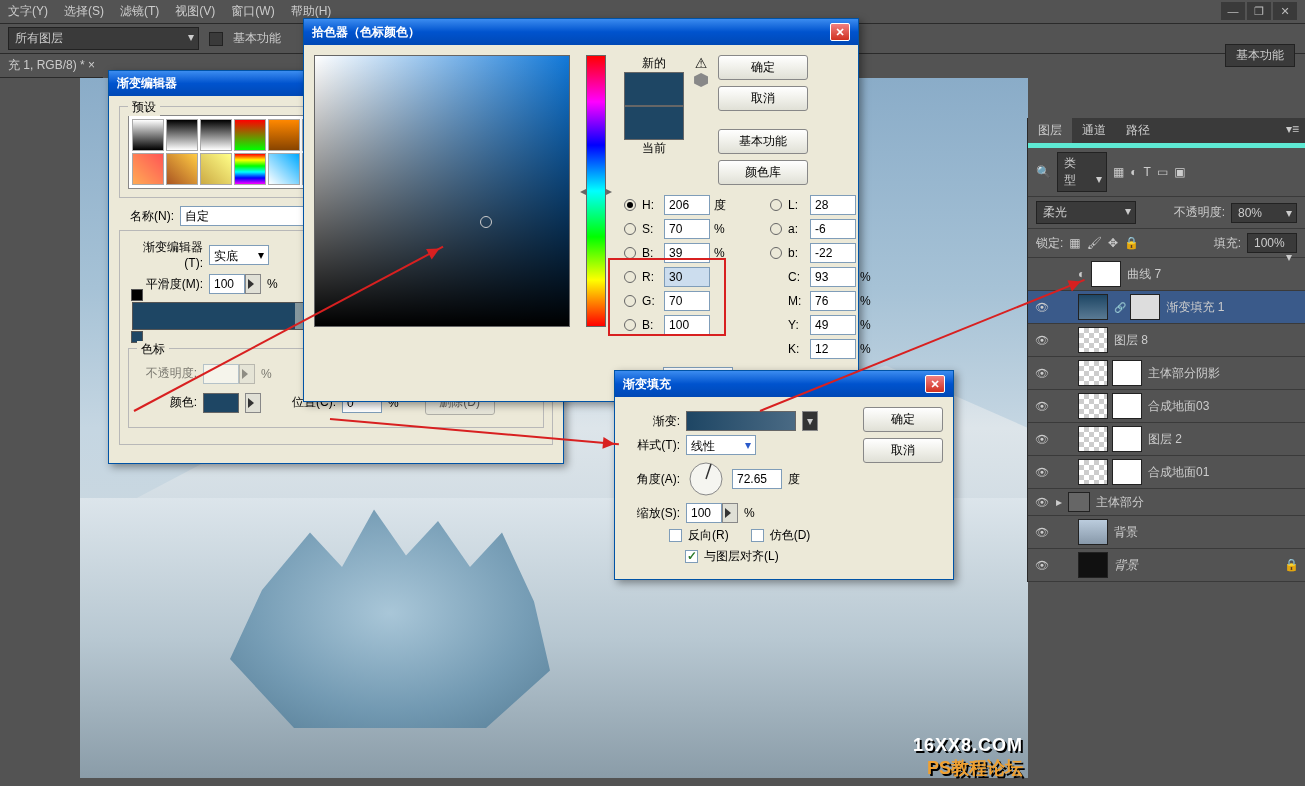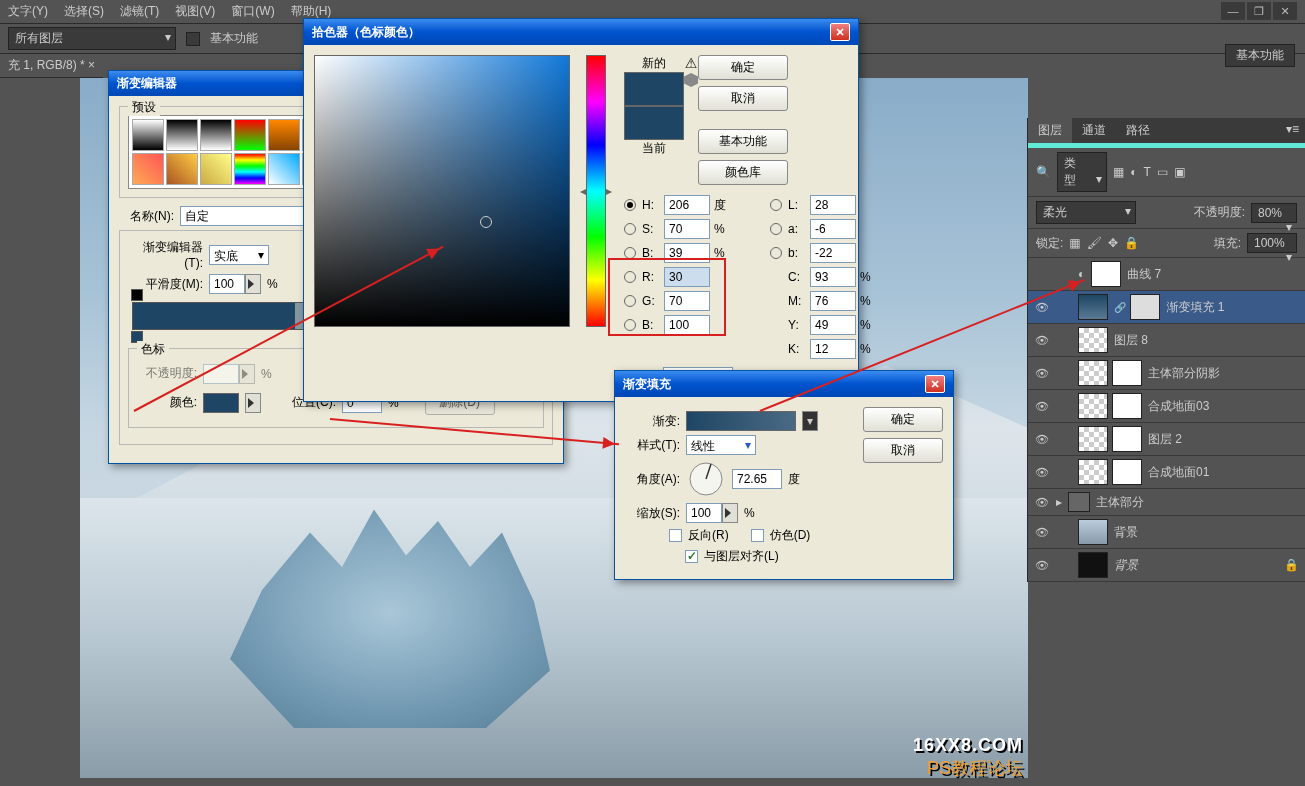--- a/index.html
+++ b/index.html
@@ -52,21 +52,21 @@
 .panel-row{display:flex;align-items:center;padding:4px 8px;gap:6px;border-bottom:1px solid #3a3a3a}
 .layer-row{display:flex;align-items:center;padding:3px 6px;gap:6px;border-bottom:1px solid #3a3a3a;background:#535353}
 .layer-row.sel{background:#3a5a8a}
 .eye{width:16px;height:16px;display:flex;align-items:center;justify-content:center;font-size:11px}
 .layer-thumb{width:30px;height:26px;background:#888;border:1px solid #222}
 .layer-thumb.checker{background:repeating-conic-gradient(#ccc 0% 25%,#fff 0% 50%) 0 0/10px 10px}
 .layer-thumb.white{background:#fff}
 .mask-thumb{width:30px;height:26px;background:#fff;border:1px solid #222;margin-left:-2px}
 .watermark{position:absolute;right:282px;bottom:6px;text-align:right}
 .watermark .l1{font-size:18px;font-weight:900;color:#fff;text-shadow:2px 2px 0 #000;letter-spacing:1px}
-.watermark .l2{font-size:18px;font-weight:400;color:#f0a030;text-shadow:2px 2px 0 #000}
+.watermark .l2{font-size:18px;font-weight:700;color:#f0a030;text-shadow:2px 2px 0 #000}
 .red-box{position:absolute;border:2px solid #d82020}
 .cube-icon{width:14px;height:14px;background:#888;display:inline-block;clip-path:polygon(50% 0,100% 25%,100% 75%,50% 100%,0 75%,0 25%)}
 .gear-icon::before{content:"✻";font-size:14px}
 .triangle-r{display:inline-block;border:5px solid transparent;border-left:6px solid #333;vertical-align:middle}
 .num-input{display:flex}
 .num-btn{width:16px;background:#e0e0d6;border:1px solid #888;display:flex;align-items:center;justify-content:center}
 .chk{width:13px;height:13px;border:1px solid #7f9db9;background:#fff;display:inline-block;vertical-align:middle;position:relative}
 .chk.on::after{content:"✓";position:absolute;left:1px;top:-2px;color:#2a7a2a;font-weight:bold}
 svg.angle{width:40px;height:40px}
 </style>
@@ -85,21 +85,21 @@
   <span>帮助(H)</span>
 </div>
 <div class="window-controls">
   <div class="win-btn">—</div>
   <div class="win-btn">❐</div>
   <div class="win-btn">✕</div>
 </div>
 
 
 <div class="toolbar">
-  <div class="select-dark" style="width:168px">所有图层</div>
+  <div class="select-dark" style="width:191px">所有图层</div>
   <span class="checkbox-dark"></span>
   <span>基本功能</span>
 </div>
 <div class="basic-btn">基本功能</div>
 
 
 <div class="doc-tab">充 1, RGB/8) * ×</div>
 
 
 <div class="canvas-area">
@@ -212,21 +212,21 @@
           <div class="color-circle"></div>
         </div>
         <div style="display:flex;align-items:center">
             <span style="color:#666">◂</span>
             <div class="hue-bar"></div>
             <span style="color:#666">▸</span>
           </div>
       </div>
     </div>
     <div style="display:flex;flex-direction:column;gap:4px">
-      <div style="display:flex;gap:0;margin-bottom:6px">
+      <div style="display:flex;gap:10px;margin-bottom:6px">
         <div style="text-align:center">
           <div>新的</div>
           <div class="small-sw" style="background:#1e4664"></div>
           <div class="small-sw" style="background:#1e4664"></div>
           <div>当前</div>
         </div>
         <div style="display:flex;flex-direction:column;gap:2px;align-items:center">
           <span style="font-size:14px">⚠</span>
           <span class="cube-icon"></span>
         </div>
@@ -383,21 +383,21 @@
       <div class="select-dark" style="width:50px">类型</div>
     <span>▦</span>
     <span>◐</span>
     <span>T</span>
     <span>▭</span>
     <span>▣</span>
   </div>
   <div class="panel-row">
     <div class="select-dark" style="width:100px">柔光</div>
     <span style="margin-left:auto">不透明度:</span>
-    <div class="select-dark" style="width:46px">80%</div>
+    <div class="select-dark" style="width:66px">80%</div>
   </div>
   <div class="panel-row">
     <span>锁定:</span>
     <span>▦</span>
     <span>🖌</span>
     <span>✥</span>
     <span>🔒</span>
     <span style="margin-left:auto">填充:</span>
     <div class="select-dark" style="width:50px">100%</div>
   </div>

